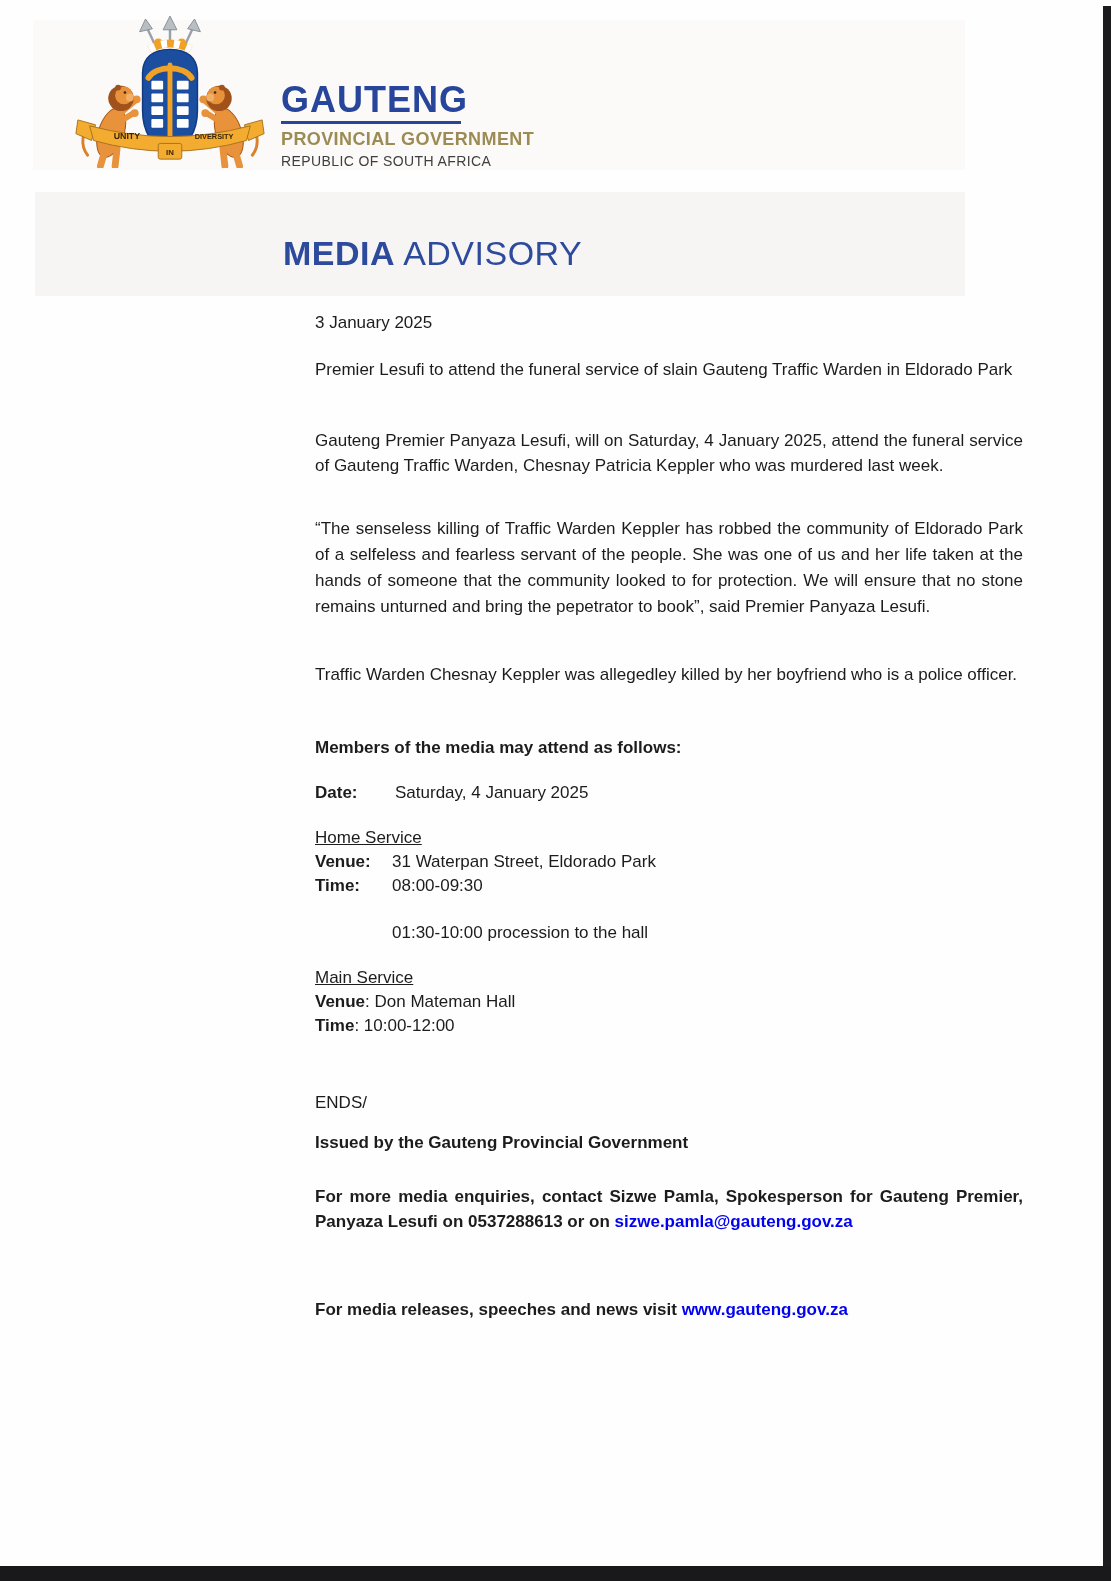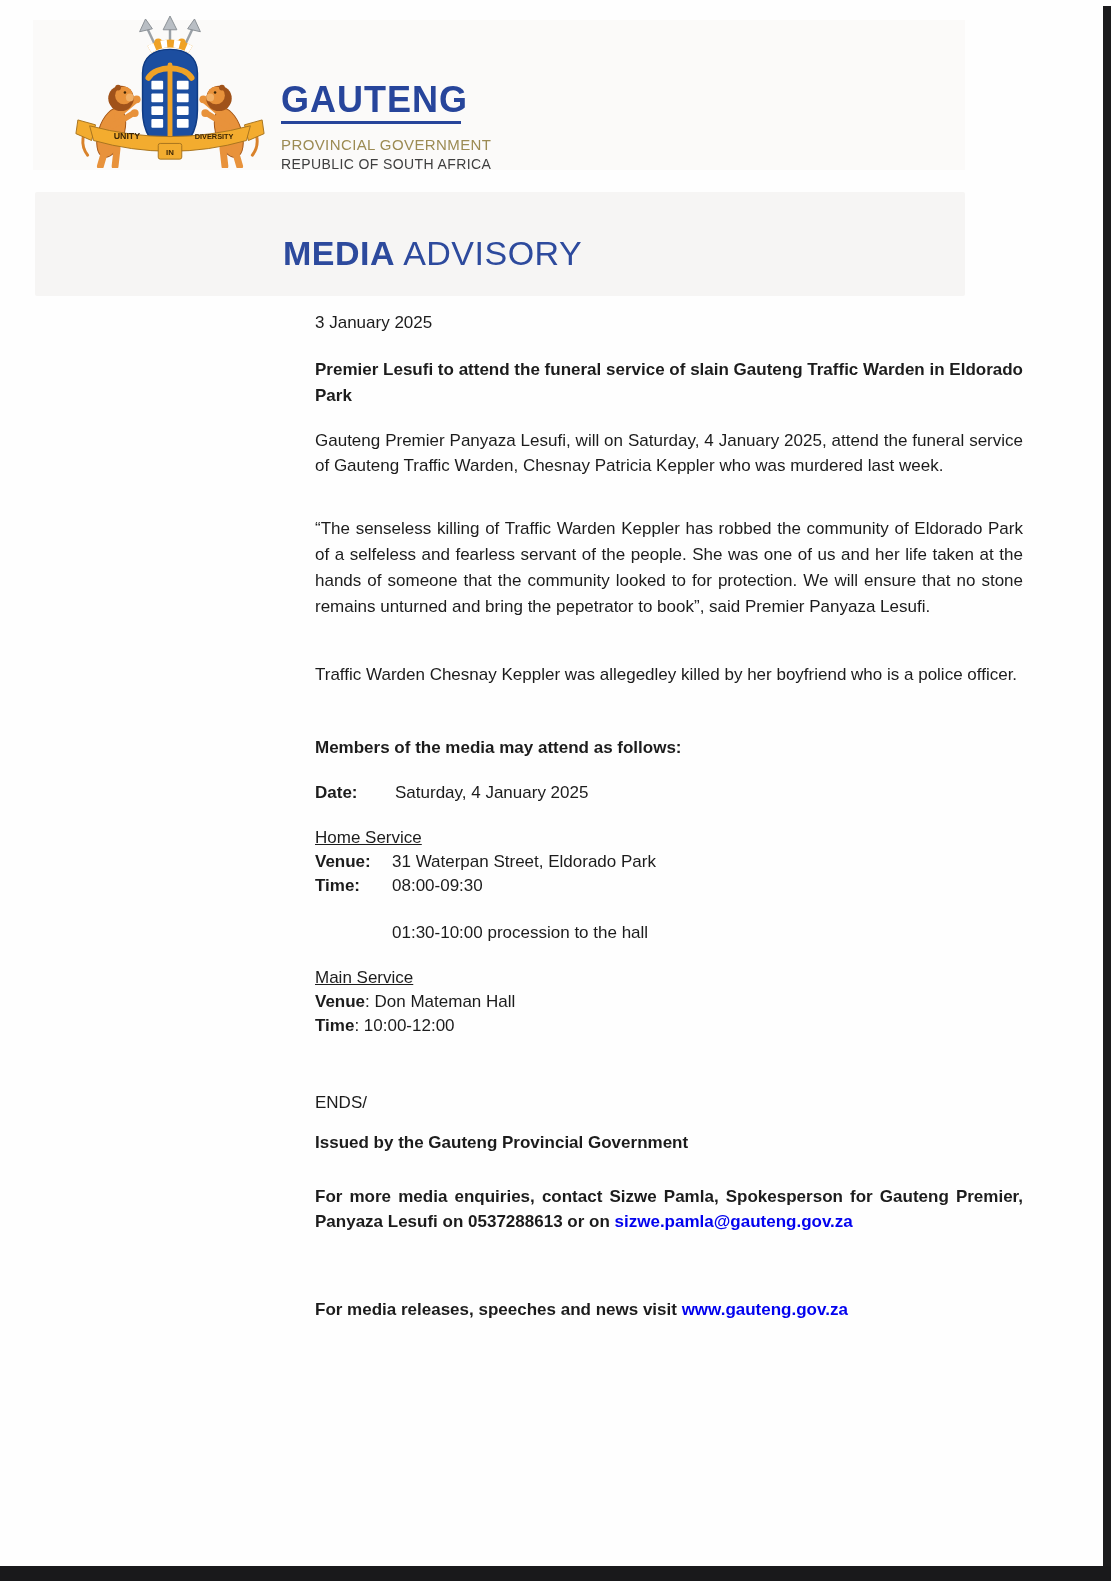--- a/index.html
+++ b/index.html
@@ -17,35 +17,35 @@
 
   
   .edge-right  { position: absolute; right: 0; top: 6px; width: 8px; height: 1575px; background: #1b1b1d; }
   .edge-bottom { position: absolute; left: 0; bottom: 0; width: 1111px; height: 15px; background: #19191b; }
 
   
   .crest { position: absolute; left: 72px; top: 16px; width: 196px; height: 152px; }
   .brand { position: absolute; left: 281px; top: 82px; }
   .brand-title { font-size: 36px; font-weight: bold; color: #27459B; letter-spacing: 1px; line-height: 1; }
   .brand-rule  { width: 180px; height: 3px; background: #27459B; margin-top: 3px; }
-  .brand-sub   { font-size: 15px; font-weight: normal; color: #9C8B53; letter-spacing: 0.4px; margin-top: 12px; }
+  .brand-sub   { font-size: 18px; font-weight: bold; color: #9C8B53; letter-spacing: 0.4px; margin-top: 5px; }
   .brand-sub2  { font-size: 14px; color: #3E3E3E; letter-spacing: 0.4px; margin-top: 3px; }
 
   
   .doc-type { position: absolute; left: 283px; top: 234px; font-size: 34px; color: #2D4A9D; letter-spacing: 0.5px; }
   .doc-type .k-bold { font-weight: bold; }
 
   
   .blk { position: absolute; left: 283px; width: 708px; font-size: 17px; line-height: 25px; margin-left: 32px; }
   .just { text-align: justify; }
   .b { font-weight: bold; }
   .ul { text-decoration: underline; }
 
   .date-line    { top: 310px; }
-  .headline     { top: 357px; font-weight: bold; line-height: 26px; }
+  .headline     { top: 357px; font-weight: normal; line-height: 26px; }
   .para1        { top: 428px; }
   .quote        { top: 516px; line-height: 26px; }
   .para3        { top: 663px; line-height: 24px; }
   .members      { top: 735px; font-weight: bold; }
   .date-row     { top: 780px; }
   .home-svc     { top: 826px; line-height: 24px; }
   .procession   { top: 920px; padding-left: 77px; }
   .main-svc     { top: 966px; line-height: 24px; }
   .ends         { top: 1090px; }
   .issued       { top: 1130px; font-weight: bold; }

